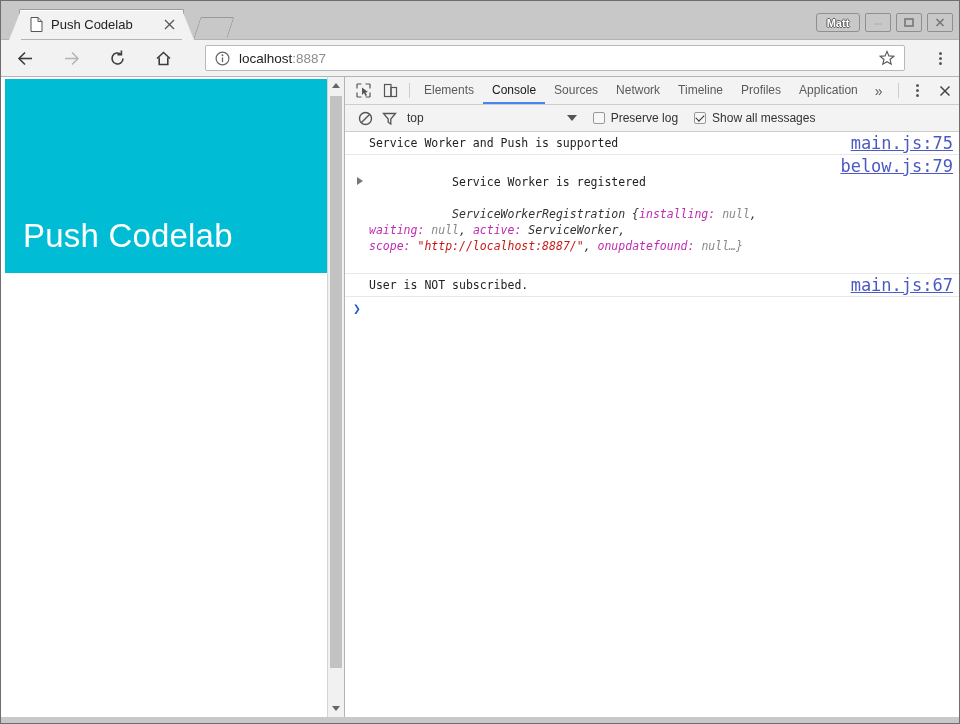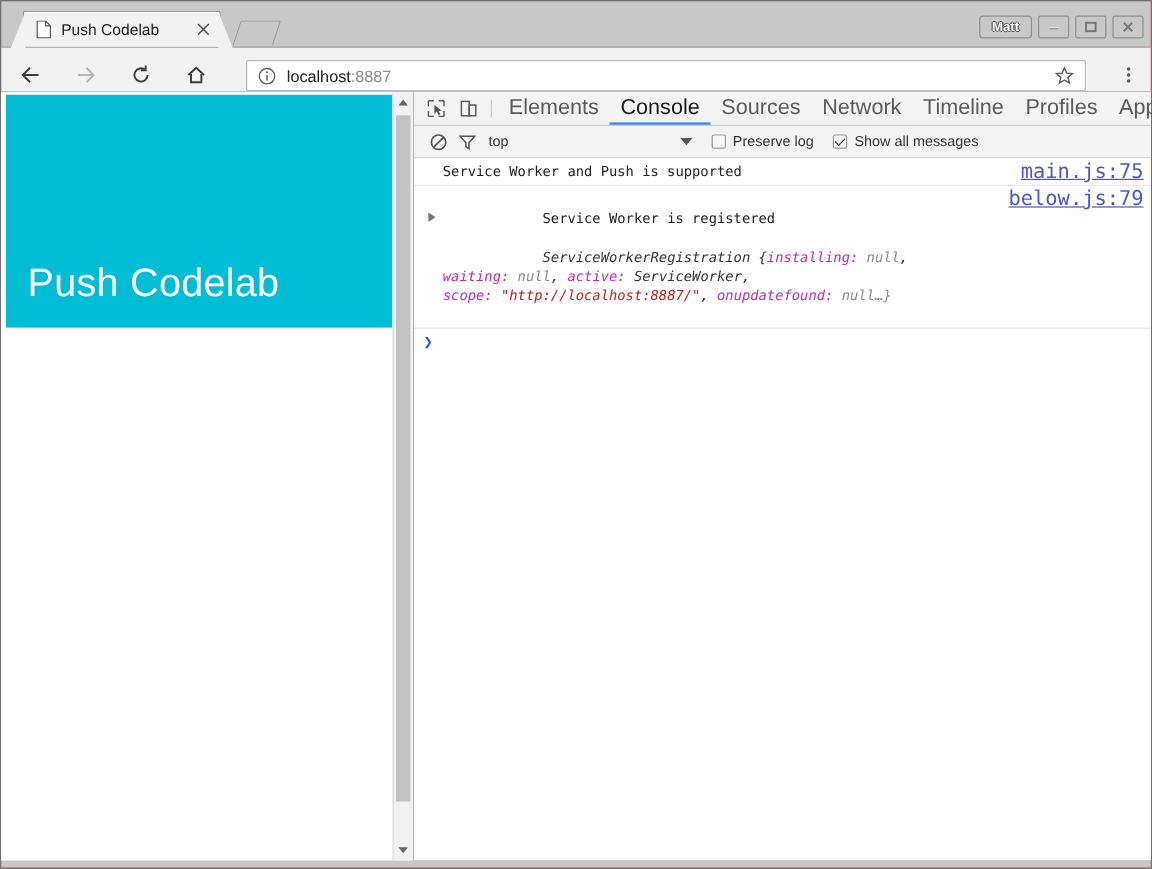--- a/index.html
+++ b/index.html
@@ -143,21 +143,21 @@
     justify-content: center;
   }
 
   
   .toolbar {
     height: 38px;
     background: #f2f2f2;
     border-top: 1px solid #b4b4b4;
     border-bottom: 1px solid #b4b4b4;
     display: flex;
-    align-items: flex-end;
+    align-items: center;
     padding: 0 8px 0 10px;
     gap: 18px;
     flex: none;
   }
 
   .navbtn {
     width: 28px; height: 28px;
     display: flex; align-items: center; justify-content: center;
     flex: none;
   }
@@ -312,21 +312,21 @@
   .dt-sep {
     width: 1px;
     background: #cdcdcd;
     margin: 6px 5px;
     flex: none;
   }
   .dt-tab {
     padding: 0 9px;
     display: flex;
     align-items: center;
-    font-size: 18px;
+    font-size: 12px;
     color: #5a5a5a;
     white-space: nowrap;
     border-bottom: 2px solid transparent;
     flex: none;
   }
   .dt-tab.active {
     color: #1a1a1a;
     border-bottom-color: #4286f5;
   }
   .dt-more {
@@ -652,20 +652,24 @@
 
         <div class="msg">
           <span class="disclosure"></span>
           <span class="msg-text">
             <span>Service Worker is registered</span><br>
             <span class="obj-line"><span class="cls">ServiceWorkerRegistration </span><span class="punc">{</span><span class="prop">installing:</span> <span class="nul">null</span><span class="punc">, </span><span class="prop">waiting:</span> <span class="nul">null</span><span class="punc">, </span><span class="prop">active:</span> <span class="cls">ServiceWorker</span><span class="punc">, </span><br><span class="prop">scope:</span> <span class="str">"http://localhost:8887/"</span><span class="punc">, </span><span class="prop">onupdatefound:</span> <span class="nul">null…}</span></span>
           </span>
           <span class="msg-src">below.js:79</span>
         </div>
 
+        <div class="msg">
+          <span class="msg-text">User is NOT subscribed.</span>
+          <span class="msg-src">main.js:67</span>
+        </div>
 
         <div class="prompt">
           <span>❯</span>
         </div>
       </div>
     </div>
   </div>
 
   <div class="winbottom"></div>
 </div>

